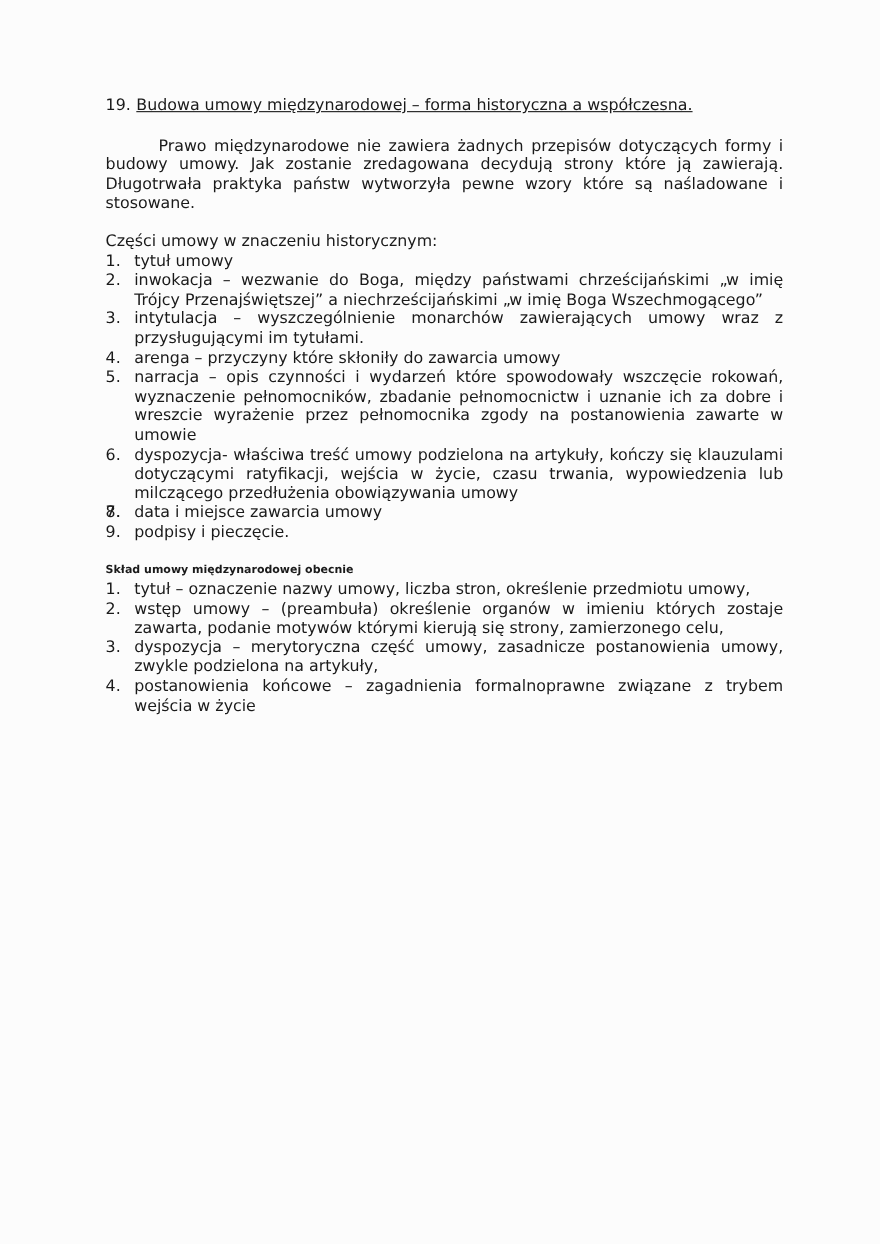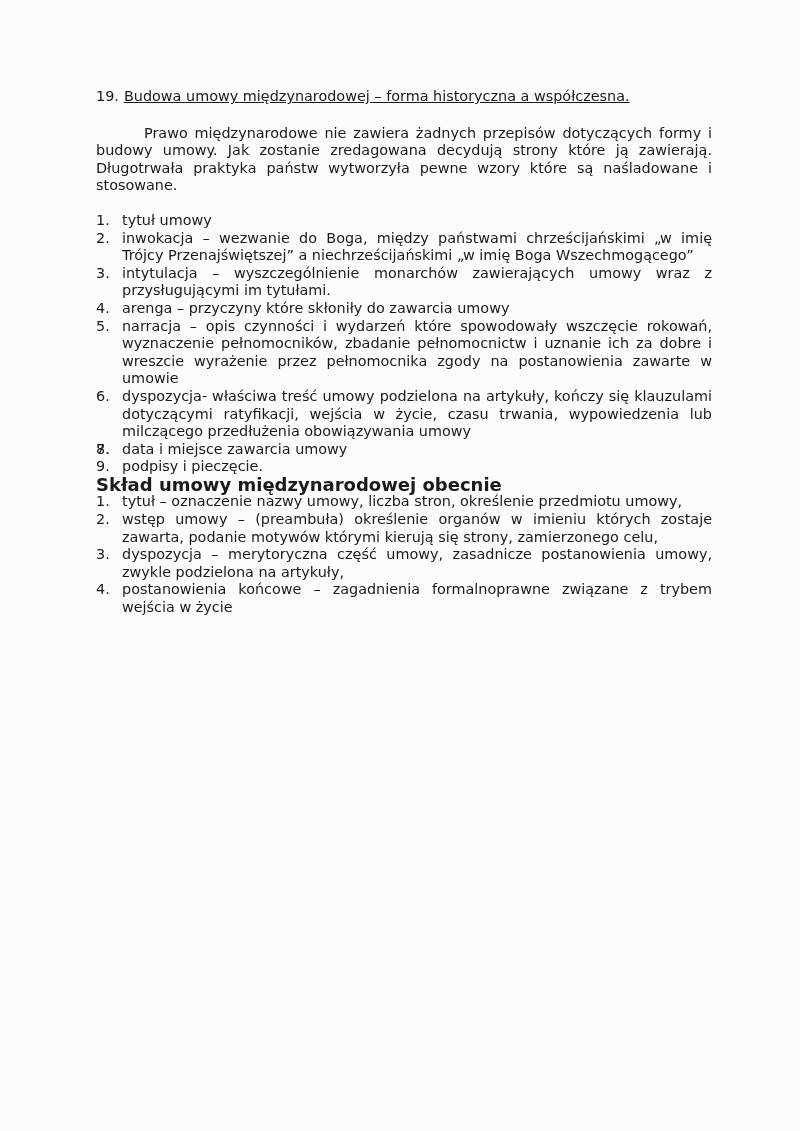--- a/index.html
+++ b/index.html
@@ -21,22 +21,23 @@
     font-weight: normal;
     margin-bottom: 19px;
     white-space: nowrap;
   }
   .title-num { margin-right: 0.35em; }
   .title-text { text-decoration: underline; }
   .para { text-align: justify; }
   .para.indent { text-indent: 48px; }
   .gap-after { margin-bottom: 17px; }
   .subhead {
-    font-size: 18px;
+    font-size: 10px;
     font-weight: bold;
+    margin-top: 17px;
   }
   .section-top { margin-top: 17px; }
   .list { }
   .li {
     position: relative;
     padding-left: 26px;
     text-align: justify;
   }
   .li .num { position: absolute; left: 0; top: 0; }
   b { font-weight: bold; }
@@ -44,20 +45,21 @@
 </head>
 <body>
 
 <div class="page">
 
   <h1 class="title"><span class="title-num">19.</span><span class="title-text">Budowa umowy międzynarodowej – forma historyczna a współczesna.</span></h1>
 
   <p class="para indent gap-after">Prawo międzynarodowe nie zawiera żadnych przepisów dotyczących formy i budowy umowy. Jak zostanie zredagowana decydują strony które ją zawierają. Długotrwała praktyka państw wytworzyła pewne wzory które są naśladowane i stosowane.</p>
 
 
+  <p class="para">Części umowy w znaczeniu historycznym:</p>
 
   <div class="list">
     <div class="li"><span class="num">1.</span><span class="txt">tytuł umowy</span></div>
     <div class="li"><span class="num">2.</span><span class="txt">inwokacja – wezwanie do Boga, między państwami chrześcijańskimi „w imię Trójcy Przenajświętszej” a niechrześcijańskimi „w imię Boga Wszechmogącego”</span></div>
     <div class="li"><span class="num">3.</span><span class="txt">intytulacja – wyszczególnienie monarchów zawierających umowy wraz z przysługującymi im tytułami.</span></div>
     <div class="li"><span class="num">4.</span><span class="txt">arenga – przyczyny które skłoniły do zawarcia umowy</span></div>
     <div class="li"><span class="num">5.</span><span class="txt">narracja – opis czynności i wydarzeń które spowodowały wszczęcie rokowań, wyznaczenie pełnomocników, zbadanie pełnomocnictw i uznanie ich za dobre i wreszcie wyrażenie przez pełnomocnika zgody na postanowienia zawarte w umowie</span></div>
     <div class="li"><span class="num">6.</span><span class="txt">dyspozycja- właściwa treść umowy podzielona na artykuły, kończy się klauzulami dotyczącymi ratyfikacji, wejścia w życie, czasu trwania, wypowiedzenia lub milczącego przedłużenia obowiązywania umowy</span></div>
     <div class="li"><span class="num">7.</span></div>
     <div class="li"><span class="num">8.</span><span class="txt">data i miejsce zawarcia umowy</span></div>

